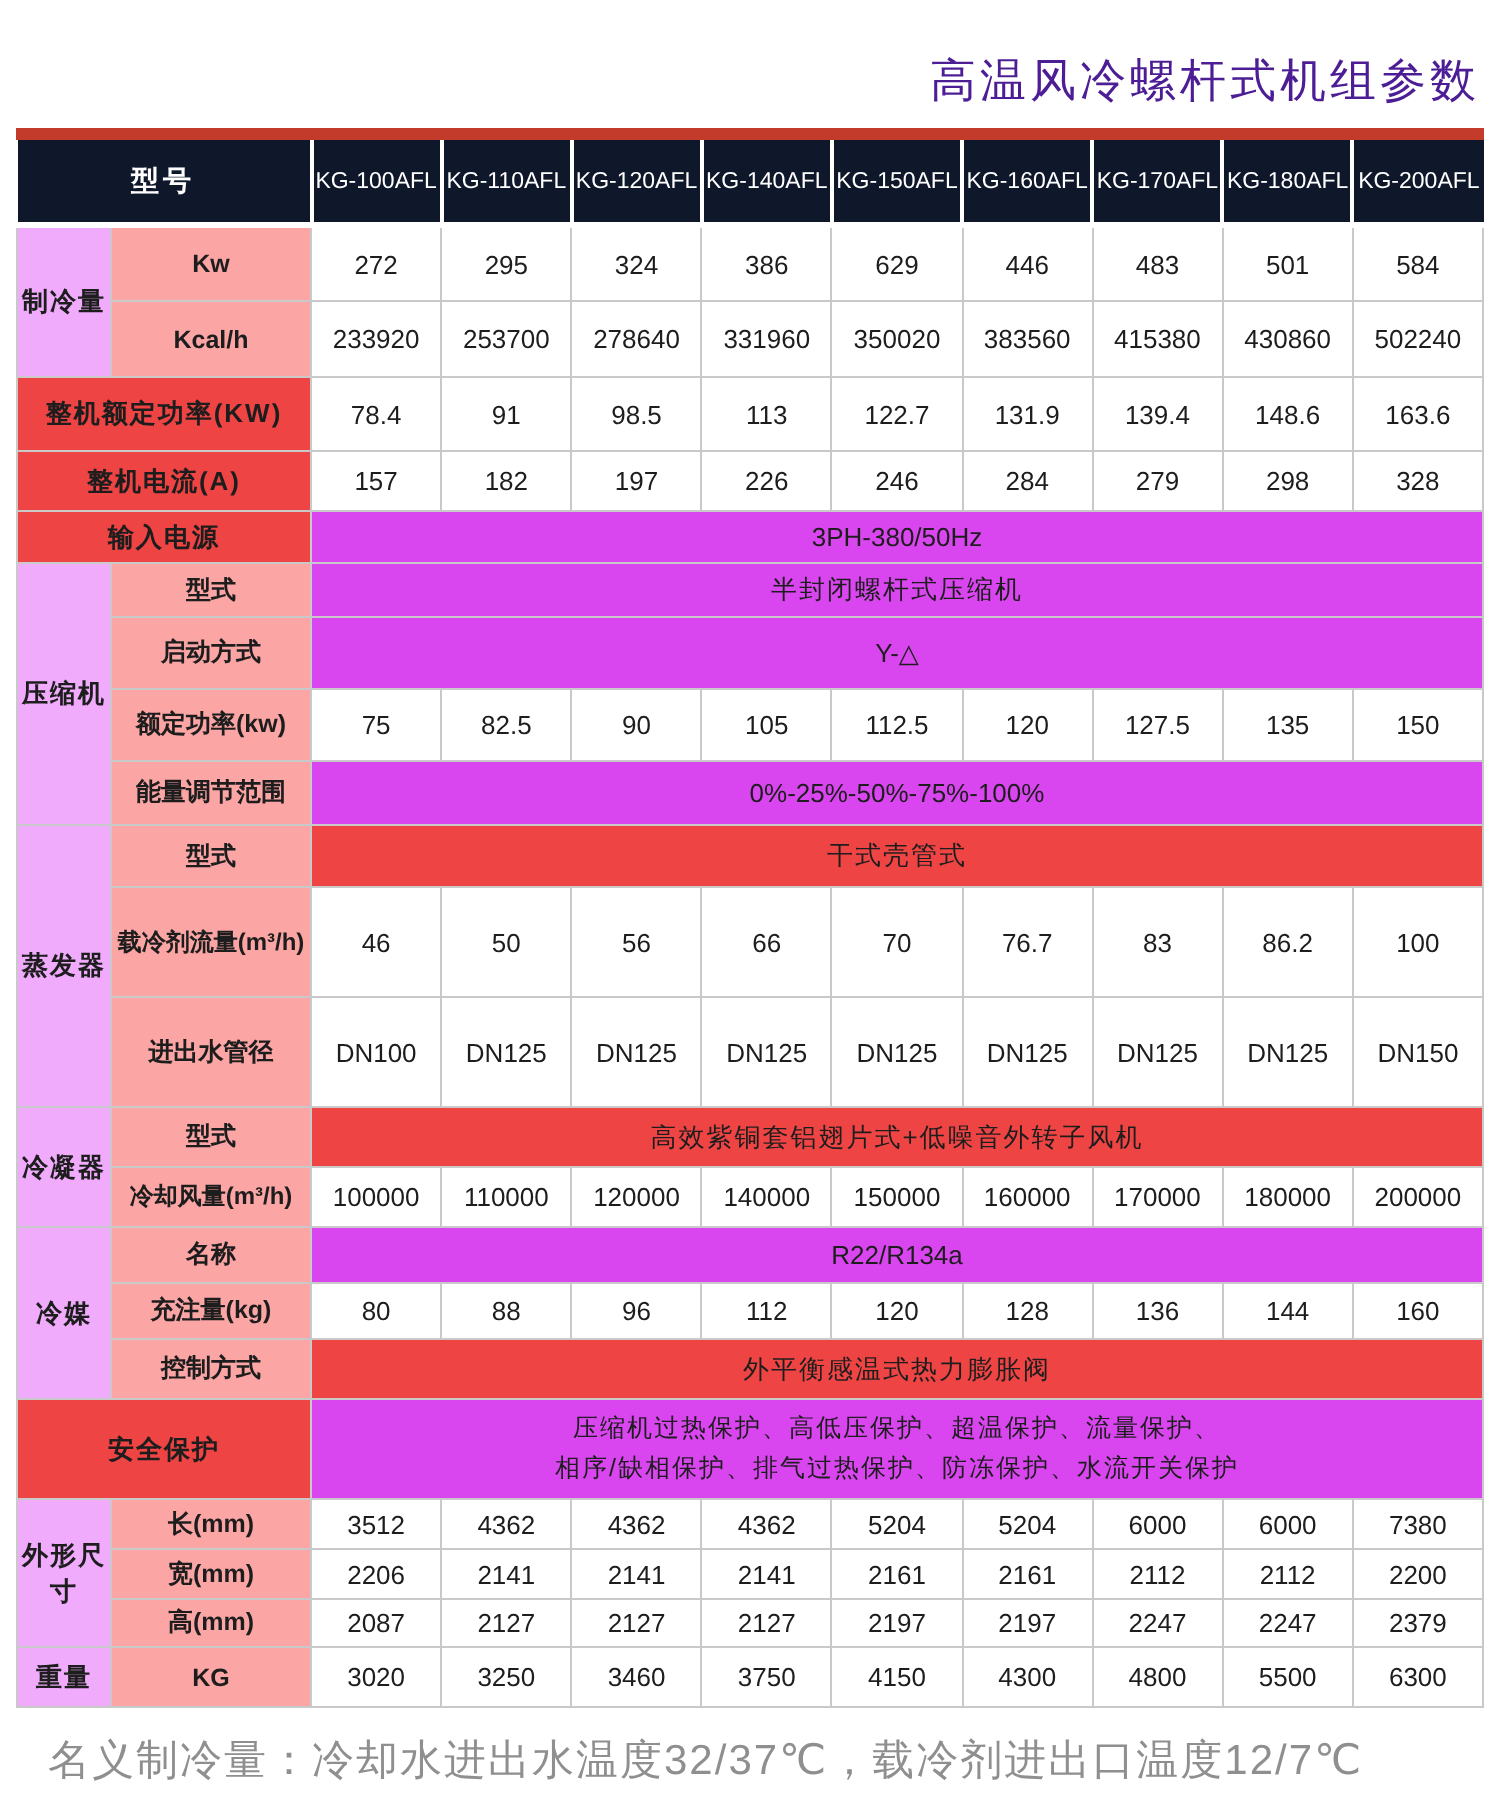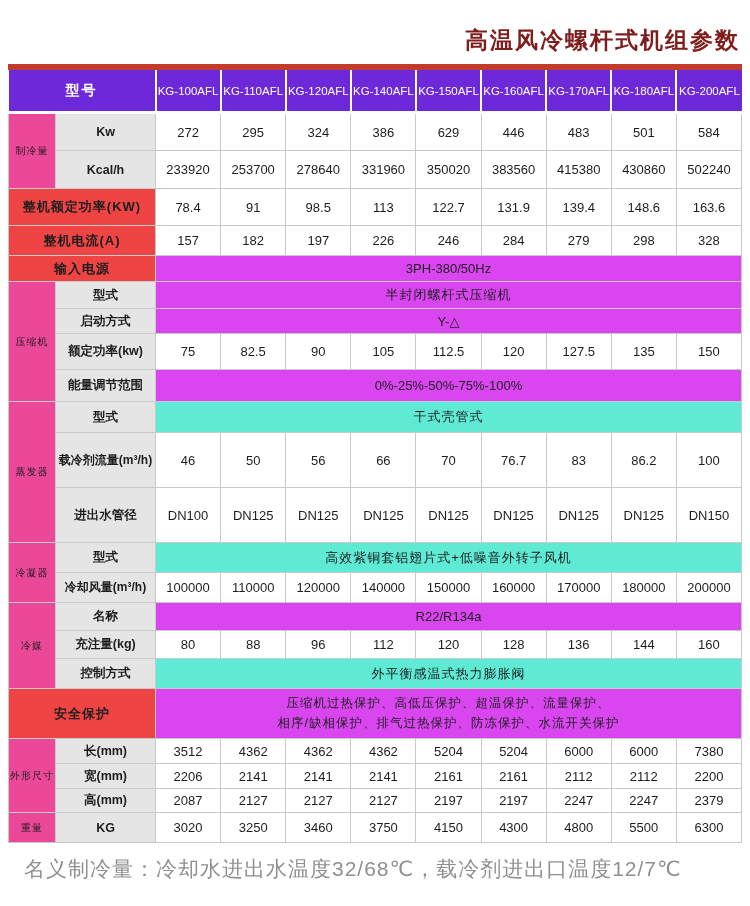--- a/index.html
+++ b/index.html
@@ -1,32 +1,32 @@
 <!DOCTYPE html>
 <html><head>
 <meta charset="utf-8">
 <style>
   html,body{margin:0;padding:0;background:#ffffff;}
   body{width:750px;height:906px;font-family:"Liberation Sans","DejaVu Sans",sans-serif;color:#1d1d1d;}
   .page{padding:0 8px;}
-  .title{ text-align:right; font-size:23px; color:#7f1d1d; font-weight:700; letter-spacing:2px; padding:25px 2px 8px 0;}
+  .title{ text-align:right; font-size:23px; color:#4c1d95; font-weight:400; letter-spacing:2px; padding:25px 2px 8px 0;}
   .redbar{height:6px;background:#c33b2a;}
   table{border-collapse:collapse;table-layout:fixed;width:734px;}
   col.c-grp{width:47px;} col.c-sub{width:100px;}
   th,td{border:1px solid #c9c9c9;text-align:center;vertical-align:middle;padding:0 1px;overflow:hidden;}
-  thead th{background:#6d28d9;color:#ffffff;font-size:11.5px;font-weight:400;border-top:none;border-left:none;border-right:2px solid #ffffff;border-bottom:3px solid #ffffff;height:41px;letter-spacing:0;}
+  thead th{background:#0f172a;color:#ffffff;font-size:11.5px;font-weight:400;border-top:none;border-left:none;border-right:2px solid #ffffff;border-bottom:3px solid #ffffff;height:41px;letter-spacing:0;}
   thead th.model-label{font-size:14px;font-weight:700;letter-spacing:2px;}
   thead th:last-child{border-right:none;margin-left:31px;}
   tbody td{background:#ffffff;font-size:13px;color:#1d1d1d;}
-  td.grp{background:#ec4899;font-weight:400;font-size:10px;letter-spacing:1px;}
-  td.sub{background:#e5e5e5;font-weight:700;font-size:12.5px;}
+  td.grp{background:#f0abfc;font-weight:700;font-size:13px;letter-spacing:1px;}
+  td.sub{background:#fca5a5;font-weight:700;font-size:12.5px;}
   td.lbl{background:#ef4444;font-weight:700;font-size:13px;letter-spacing:1px;}
   td.sm{font-size:12px;letter-spacing:0;}
   td.sg{background:#d946ef;}
-  td.sw{background:#5eead4;}
+  td.sw{background:#ef4444;}
   td.cn{font-weight:400;letter-spacing:1px;}
   td.safety{font-size:12.5px;line-height:1.55;}
   .footer{font-size:21px;color:#8f8f8f;padding:12px 0 0 16px;letter-spacing:1px;}
 </style>
 </head>
 <body>
 
 <div class="page">
   <div class="title">高温风冷螺杆式机组参数</div>
   <div class="redbar"></div>
@@ -111,21 +111,21 @@
       </tr>
       <tr style="height:26px">
         <td class="lbl" colspan="2">输入电源</td>
         <td class="sg" colspan="9">3PH-380/50Hz</td>
       </tr>
       <tr style="height:27px">
         <td class="grp" rowspan="4">压缩机</td>
         <td class="sub">型式</td>
         <td class="sg cn" colspan="9">半封闭螺杆式压缩机</td>
       </tr>
-      <tr style="height:25px">
+      <tr style="height:36px">
         <td class="sub">启动方式</td>
         <td class="sg" colspan="9">Y-△</td>
       </tr>
       <tr style="height:36px">
         <td class="sub">额定功率(kw)</td>
         <td>75</td>
         <td>82.5</td>
         <td>90</td>
         <td>105</td>
         <td>112.5</td>
@@ -258,14 +258,14 @@
         <td>3750</td>
         <td>4150</td>
         <td>4300</td>
         <td>4800</td>
         <td>5500</td>
         <td>6300</td>
       </tr>
     </tbody>
   </table>
 
-  <div class="footer">名义制冷量：冷却水进出水温度32/68℃，载冷剂进出口温度12/7℃</div>
+  <div class="footer">名义制冷量：冷却水进出水温度32/37℃，载冷剂进出口温度12/7℃</div>
 </div>
 
 </body></html>

